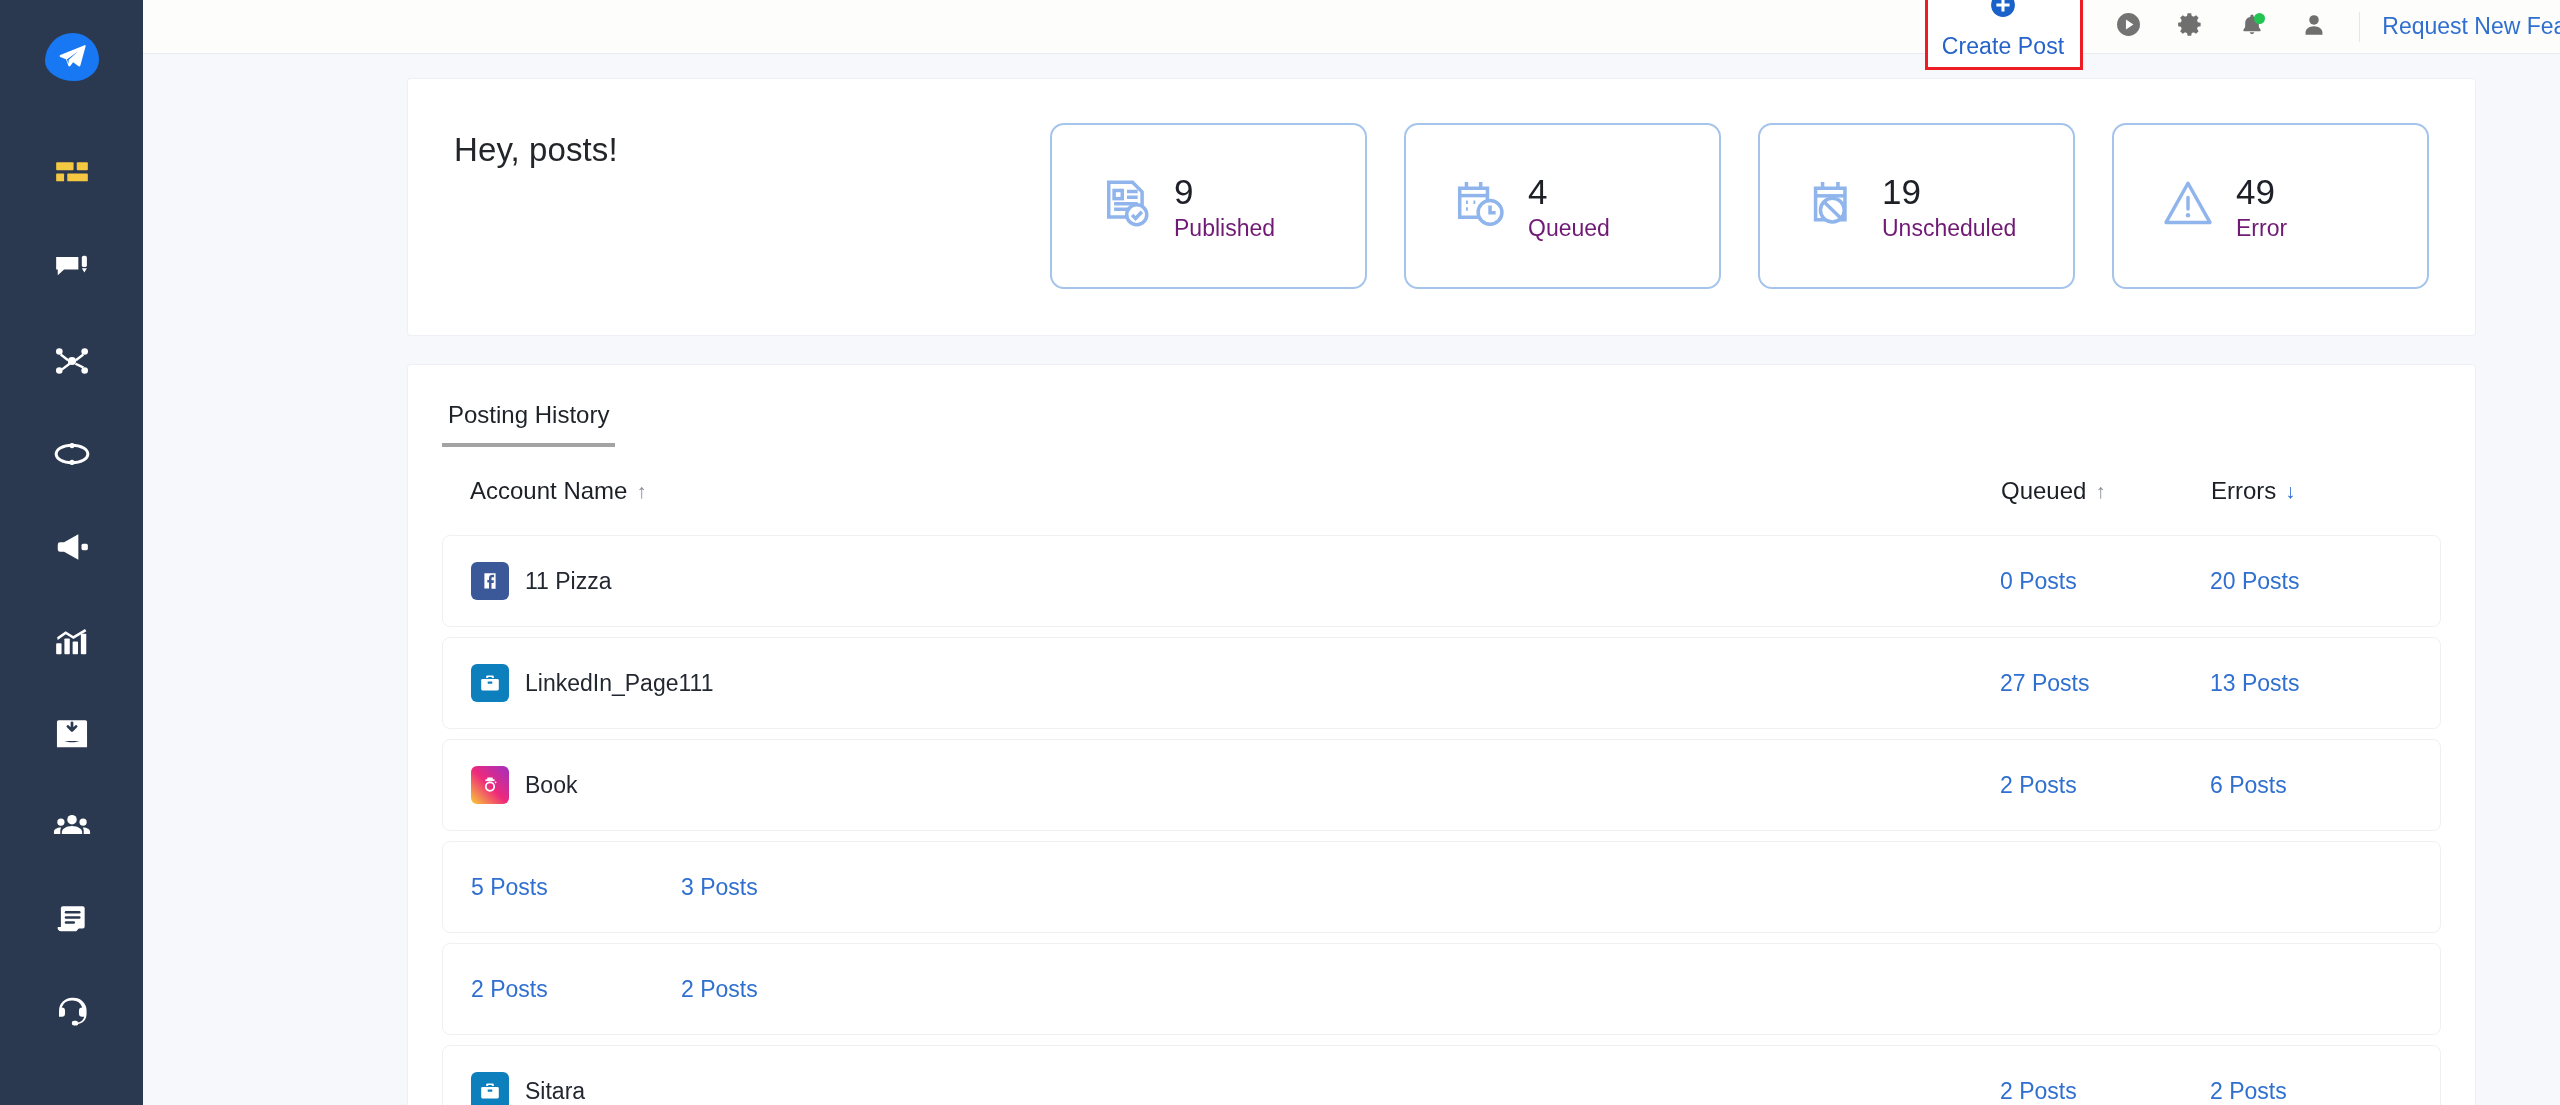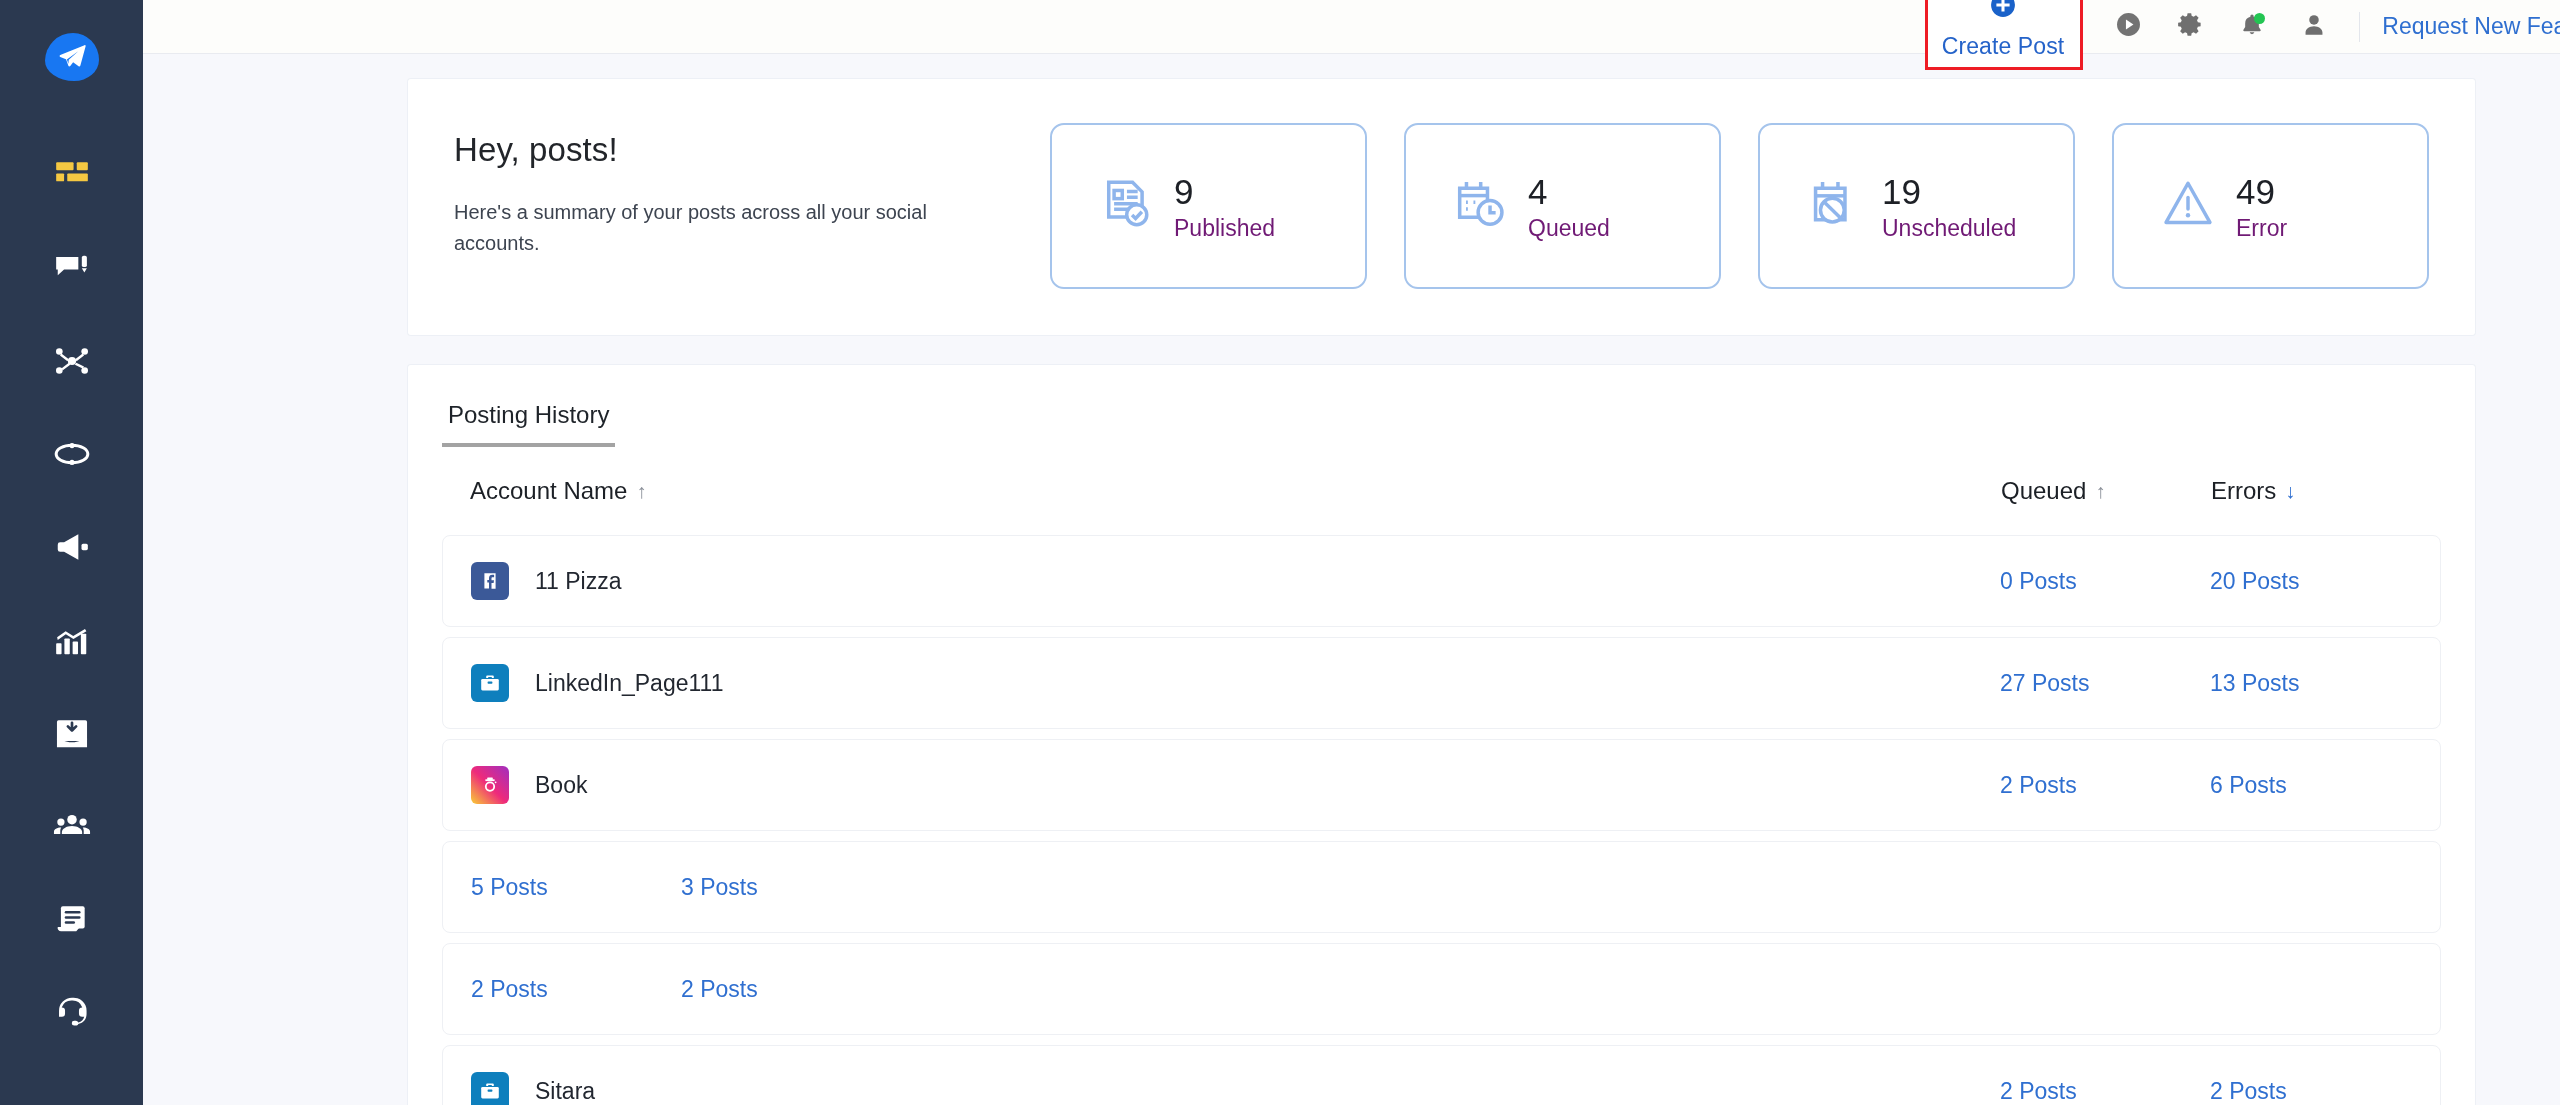--- a/index.html
+++ b/index.html
@@ -119,21 +119,21 @@
   .col-q { width: 210px; }
   .col-e { width: 230px; }
 
   .row {
     display: flex; align-items: center;
     height: 92px; margin-bottom: 10px;
     border: 1px solid #eef0f4; border-radius: 8px;
     padding-left: 28px; background: #fff;
   }
   .row:last-child { margin-bottom: 0; }
-  .acct { flex: 1; display: flex; align-items: center; gap: 26px; }
+  .acct { flex: 1; display: flex; align-items: center; gap: 16px; }
   .acct .aname { font-size: 23px; color: #222730; }
   .cell { font-size: 23px; color: #2f6fd0; cursor: pointer; }
   .cell.col-q { width: 210px; }
   .cell.col-e { width: 230px; }
 
   .sq { width: 38px; height: 38px; border-radius: 6px; display:flex; align-items:center; justify-content:center; }
   .sq.fb { background: #3b5998; }
   .sq.li { background: #0a79b8; }
   .sq.lipage { background: #0e7fbd; }
   .sq.ig { background: linear-gradient(45deg,#f9ce34 0%,#ee2a7b 48%,#a02fc0 100%); }
@@ -312,21 +312,20 @@
       <div class="vdiv"></div>
 
       <div class="req-feature">Request New Feature</div>
     </header>
 
     <div class="scroll-area">
 
       <section class="summary-card">
         <div class="greet">
           <h1>Hey, posts!</h1>
-          <p>Here's a summary of your posts across all your social accounts.</p>
         </div>
 
         <div class="stats">
 
           <div class="stat">
             <span>
               <svg width="56" height="56" viewBox="0 0 24 24" fill="none" stroke="#8fb5ec" stroke-width="1.5">
                   <path d="M4.6 2.7h10.2l4.1 4.1v10.8H4.6z"></path>
                   <rect x="6.9" y="6.2" width="3.5" height="3.5"></rect>
                   <path d="M12.4 6.6h4.6M12.4 9.1h4.6M6.9 11.9h10.1M6.9 14.2h7.4"></path>

